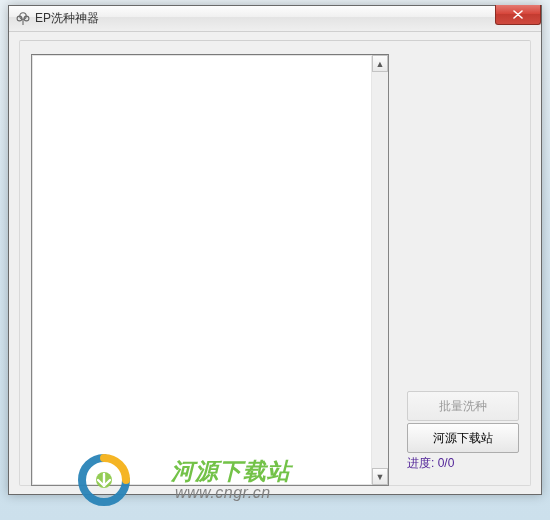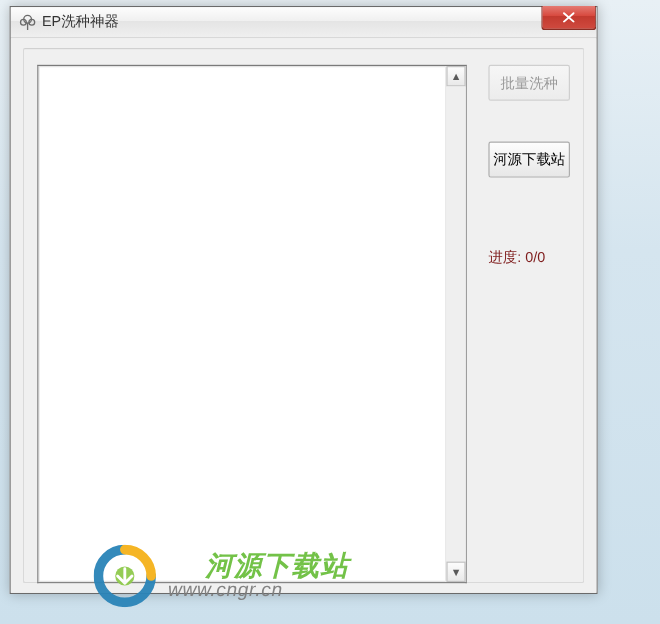--- a/index.html
+++ b/index.html
@@ -10,21 +10,21 @@
     background: linear-gradient(to bottom, #e8f0f5 0%, #d5e5ef 40%, #cce0ec 100%);
     width: 550px;
     height: 520px;
     overflow: hidden;
     position: relative;
   }
   .window {
     position: absolute;
     left: 8px;
     top: 5px;
-    width: 490px;
+    width: 534px;
     height: 490px;
     background: #ffffff;
     border: 1px solid #6a6a6a;
     box-shadow: 0 0 10px rgba(0,0,0,0.25);
     display: flex;
     flex-direction: column;
   }
   .titlebar {
     height: 26px;
     background: linear-gradient(to bottom, #fdfdfd 0%, #f0f0f0 45%, #e4e4e4 46%, #efefef 100%);
@@ -120,42 +120,42 @@
   }
   .vscroll .track {
     flex: 1;
     background: #efefef;
   }
   .sidepanel {
     flex: 1;
     padding-left: 18px;
     display: flex;
     flex-direction: column;
-    gap: 34px;
+    gap: 2px;
+    justify-content: flex-end;
   }
   .btn {
     height: 30px;
     border: 1px solid #adadad;
     background: linear-gradient(to bottom, #fdfdfd, #e7e7e7);
     border-radius: 2px;
     font-size: 12px;
     display: flex;
     align-items: center;
     justify-content: center;
     cursor: default;
   }
   .btn.disabled {
     color: #9a9a9a;
     border-color: #cfcfcf;
     background: linear-gradient(to bottom, #f6f6f6, #ececec);
   }
   .progress-line {
-    margin-top: 24px;
-    font-size: 12px;
-    color: #7f1d1d;
+    font-size: 12px;
+    color: #4c1d95;
   }
   .watermark {
     position: absolute;
     left: 78px;
     bottom: 14px;
     display: flex;
     align-items: center;
     gap: 10px;
     opacity: 0.95;
   }
@@ -174,20 +174,21 @@
     color: #6cbf3f;
     font-style: italic;
     letter-spacing: 1px;
     margin-left: 31px;
   }
   .watermark .txt .url {
     font-size: 16px;
     color: #7d7d7d;
     font-style: italic;
     letter-spacing: 0.5px;
+    margin-left: 35px;
   }
 </style>
 </head>
 <body>
 
 <div class="window">
   <div class="titlebar">
     <span class="app-icon">
       <svg width="16" height="16" viewBox="0 0 16 16">
         <circle cx="8" cy="5" r="3.2" fill="none" stroke="#6a6a6a" stroke-width="1.1"></circle>

